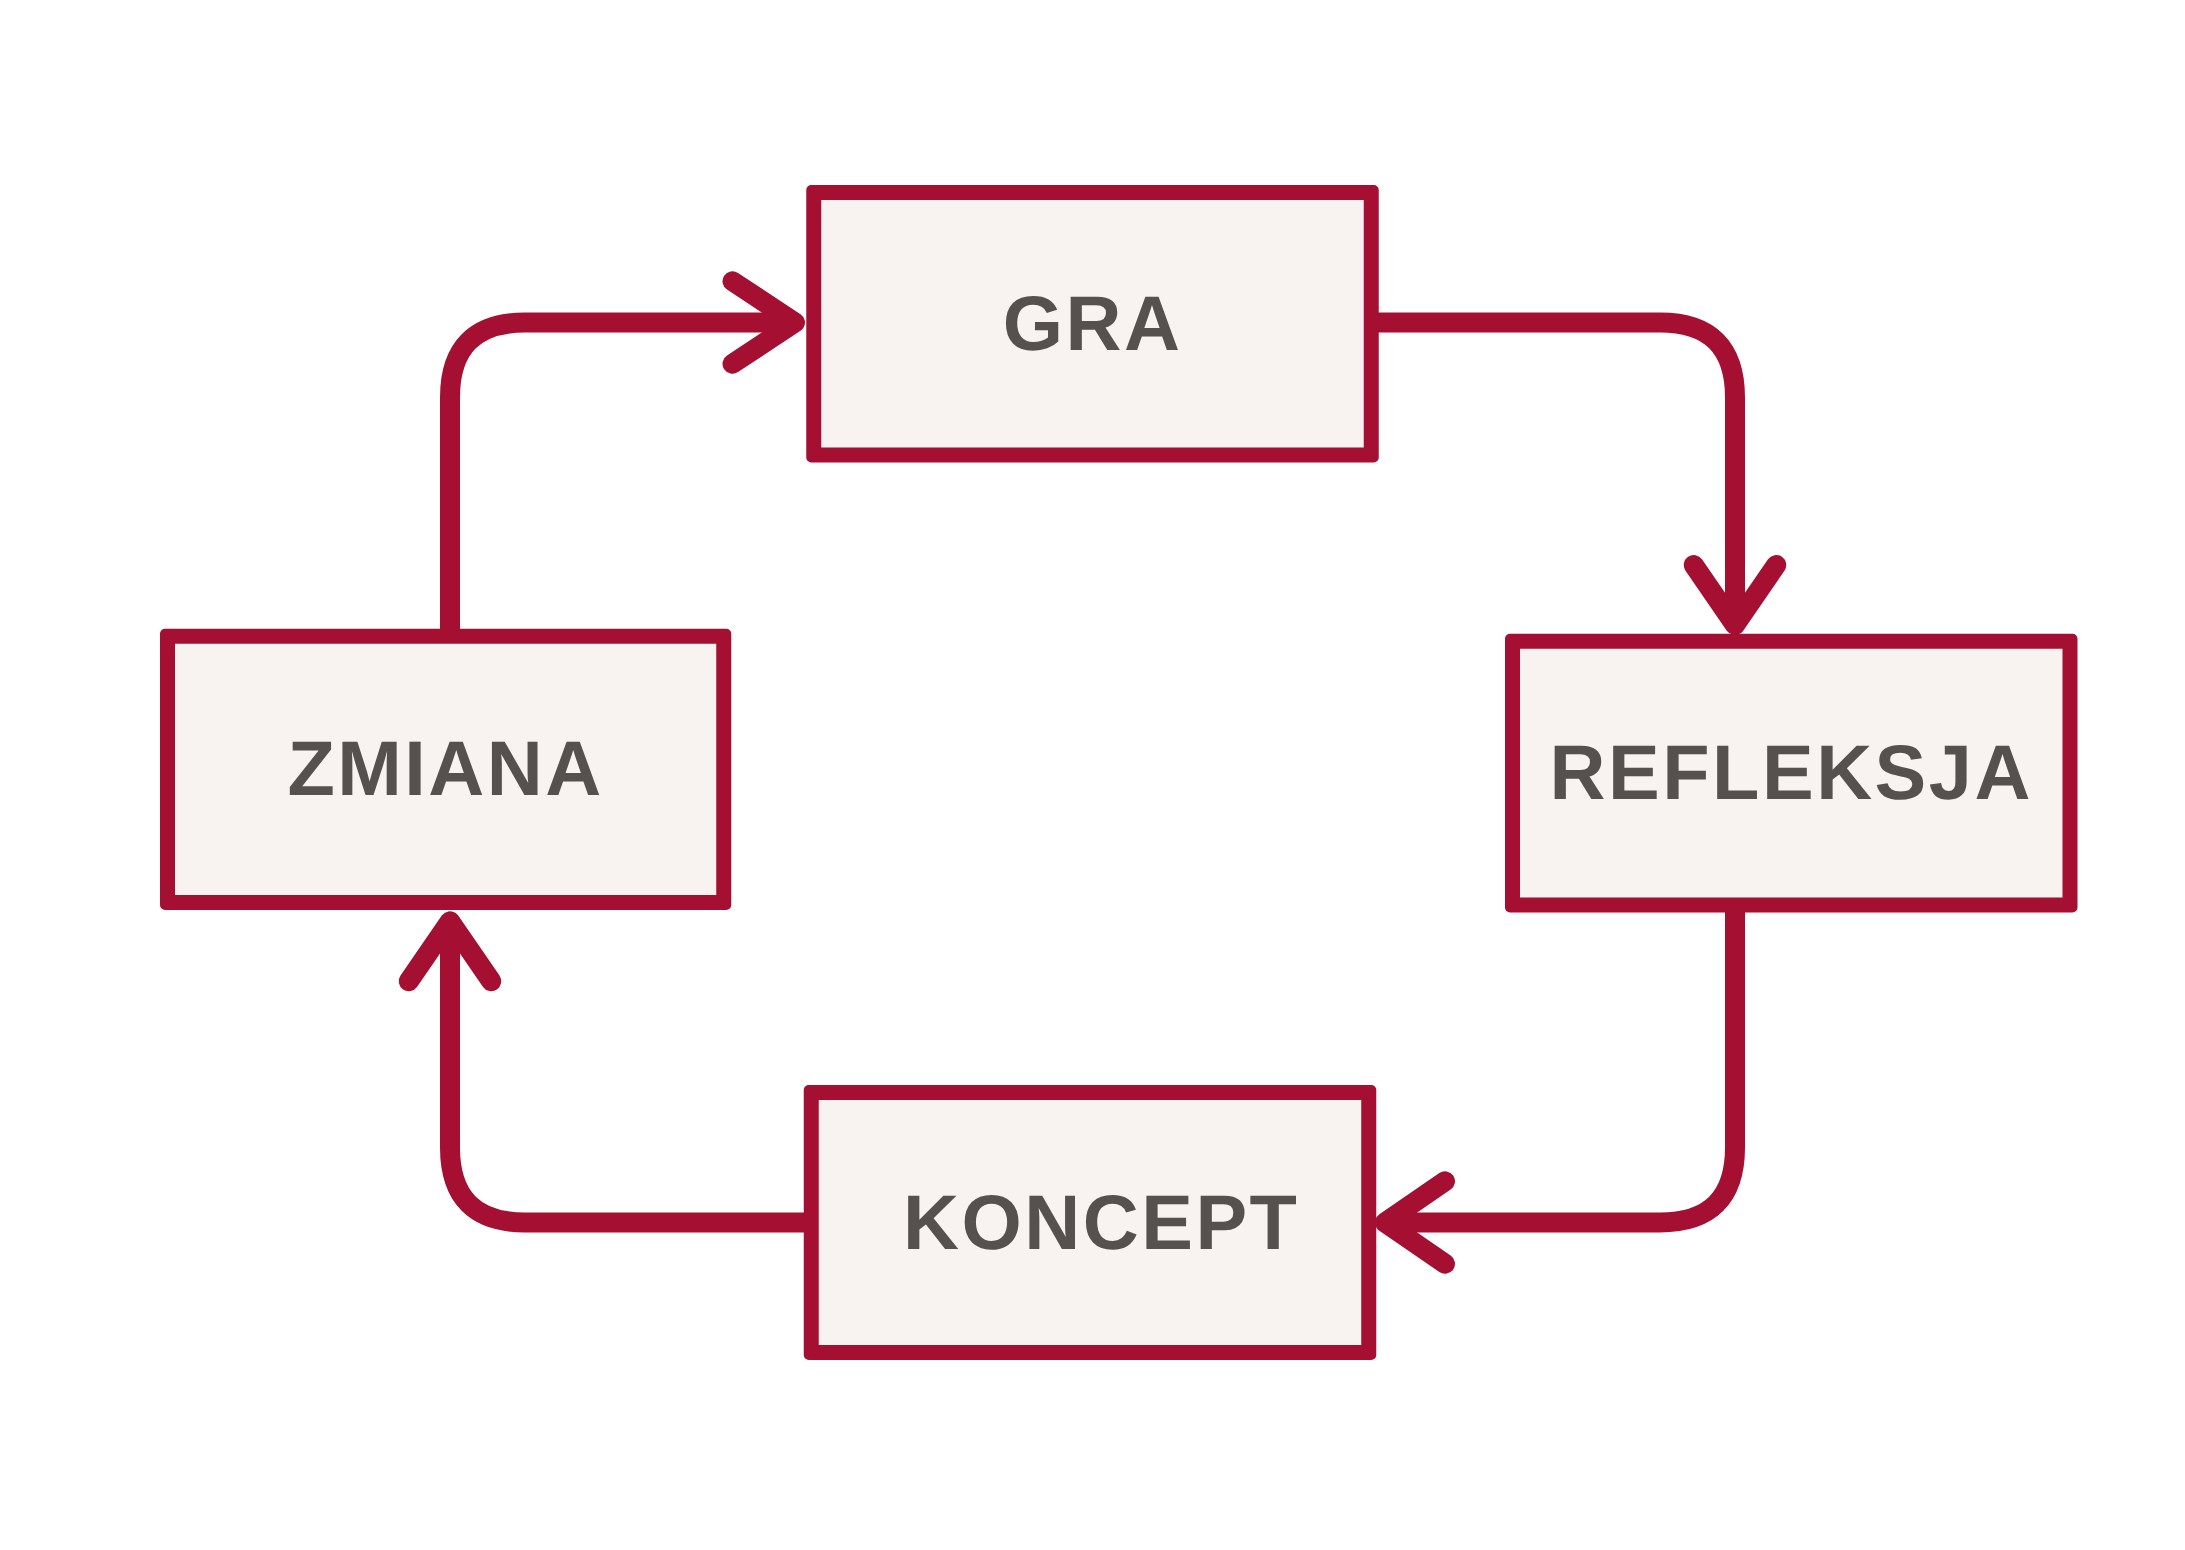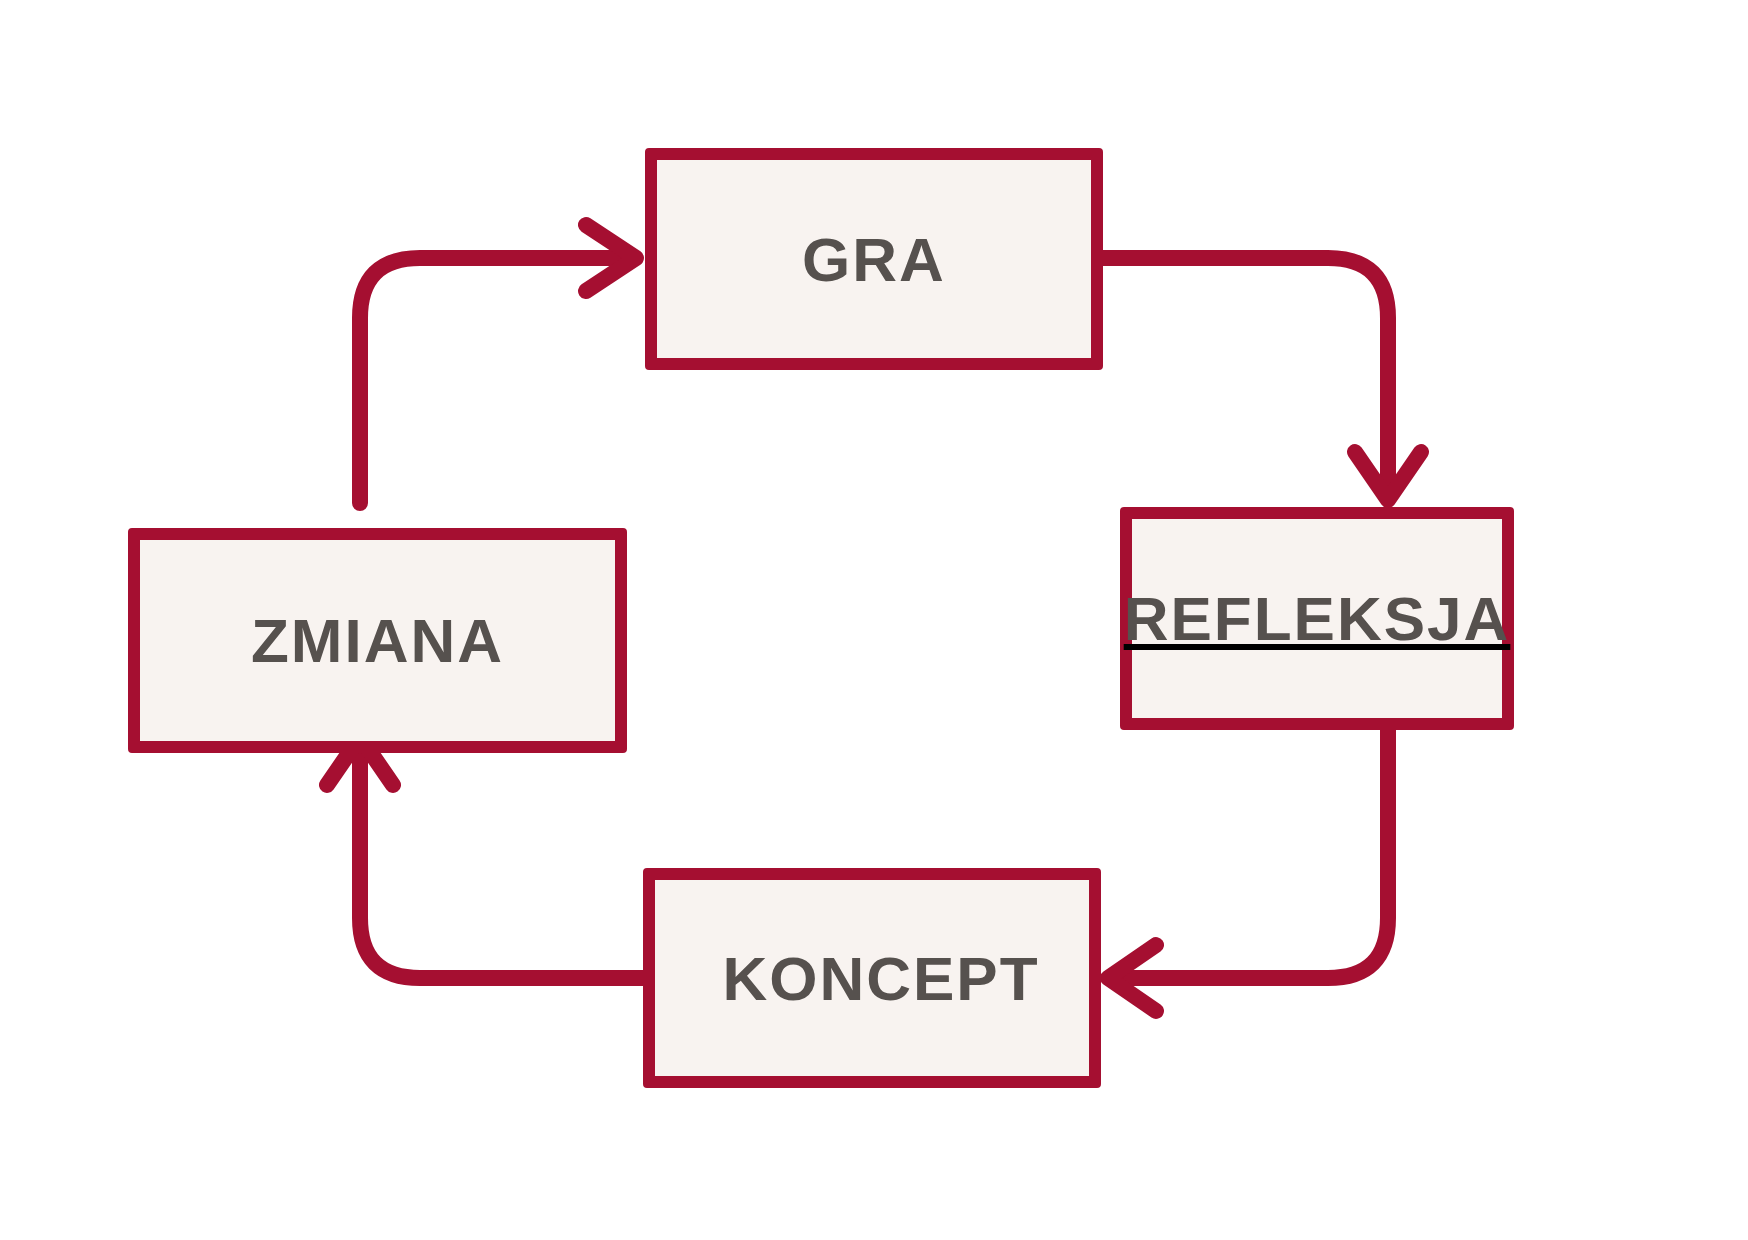--- a/index.html
+++ b/index.html
@@ -35,23 +35,23 @@
   }
   .node-label{
     font-size:62px;
     font-weight:700;
     letter-spacing:2px;
     color:var(--label);
     white-space:nowrap;
     user-select:none;
   }
   .node-gra      {left:645px; top:148px; width:458px; height:222px;}
-  .node-refleksja{left:1120px;top:507px; width:394px; height:223px;text-decoration:underline;}
+  .node-refleksja{left:1204px;top:507px; width:458px; height:223px;}
   .node-koncept  {left:643px; top:868px; width:458px; height:220px;padding-left:18px;}
-  .node-zmiana   {left:128px; top:528px; width:499px; height:225px;}
+  .node-zmiana   {left:128px; top:503px; width:457px; height:225px;}
 </style>
 </head>
 <body>
 
 <div class="canvas">
 
   <svg class="edges" viewBox="0 0 1748 1240" xmlns="http://www.w3.org/2000/svg" aria-hidden="true">
 
     <g>
       <path class="edge" d="M 360 503 L 360 318 Q 360 258 420 258 L 628 258"></path>

